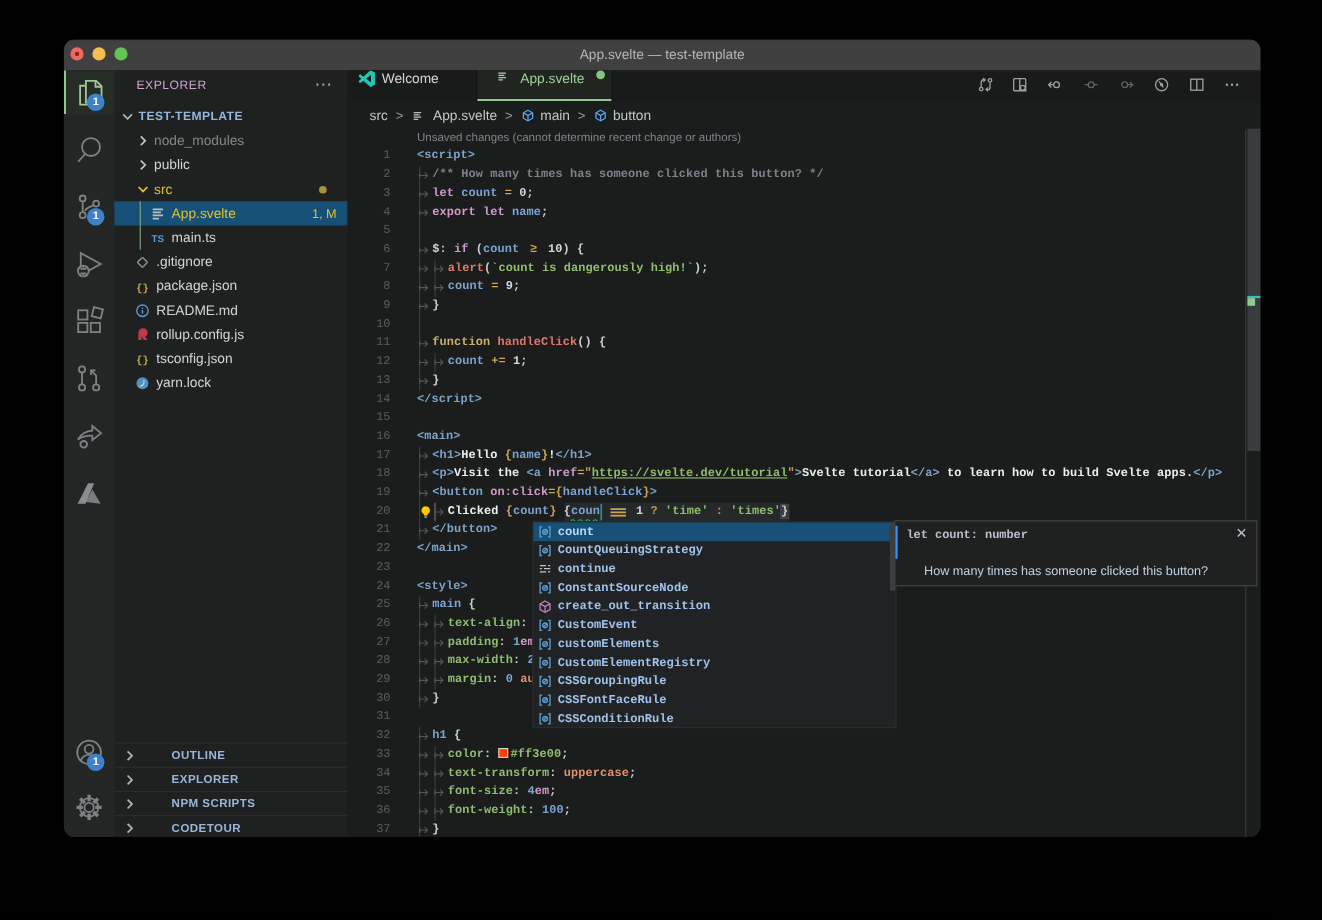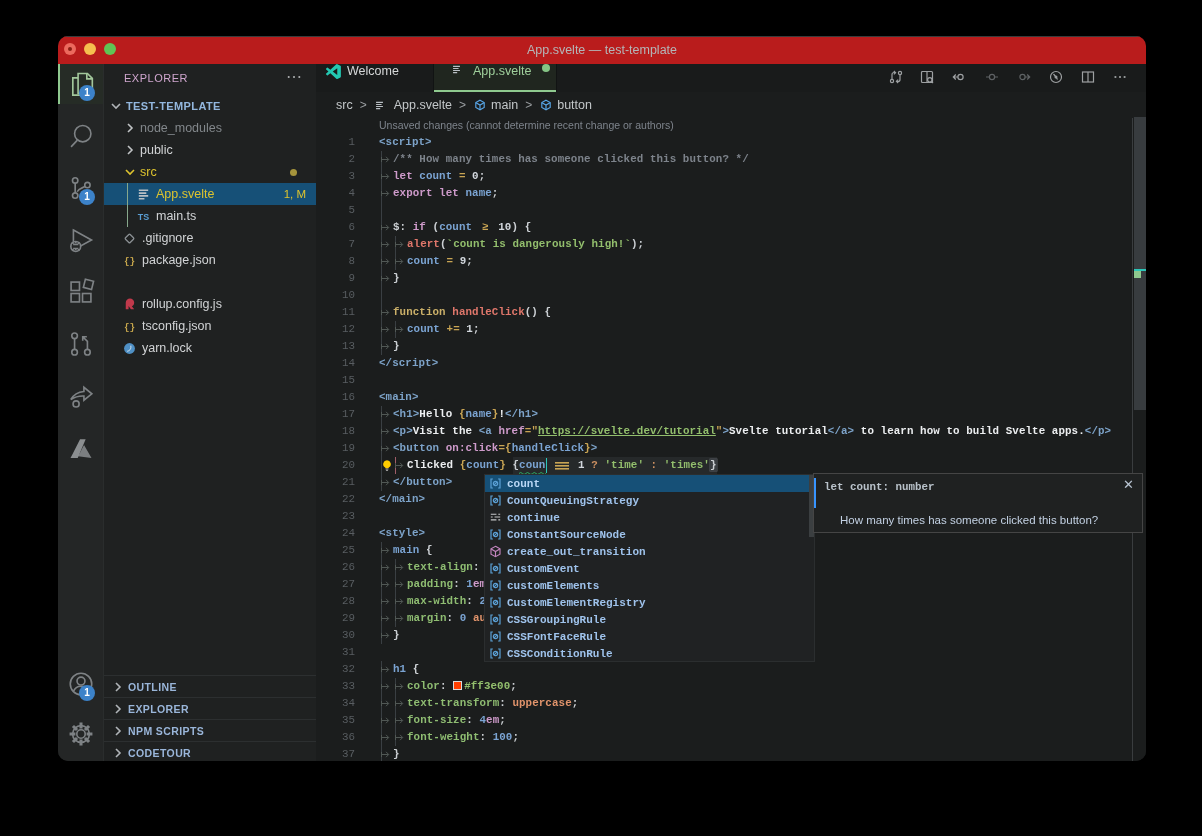--- a/index.html
+++ b/index.html
@@ -1,32 +1,32 @@
 <!DOCTYPE html>
 <html><head><meta charset="utf-8"><style>
 * { margin:0; padding:0; box-sizing:border-box; }
 html,body { width:1202px; height:836px; background:#000; overflow:hidden;
   font-family:"Liberation Sans",sans-serif; }
 #win { position:absolute; left:58px; top:36px; width:1088px; height:725px;
   background:#1b1d1d; border-radius:10px; overflow:hidden; }
-#title { position:absolute; left:0; top:0; right:0; height:28px; background:#b91c1c; box-shadow:inset 0 1px 0 #3a3c3c; }
+#title { position:absolute; left:0; top:0; right:0; height:28px; background:#404040; box-shadow:inset 0 1px 0 #3a3c3c; }
 #title .t { position:absolute; top:7px; left:0; right:0; text-align:center; font-size:12.5px; color:#b4b6b8; }
 .tl { position:absolute; top:6.5px; width:12px; height:12px; border-radius:50%; }
 #abar { position:absolute; left:0; top:28px; bottom:0; width:45px; background:#242626; }
 .ab { position:absolute; left:0; width:45px; height:40px; }
 .ab svg { position:absolute; left:8.5px; top:6px; width:28px; height:28px; }
 .abact { background:#262c26; box-shadow:inset 2px 0 0 #8fc98f; }
 .badge { position:absolute; left:21px; top:21px; width:16px; height:16px; border-radius:50%; background:#3c82c9;
   color:#fff; font-size:10px; font-style:normal; text-align:center; line-height:16px; font-weight:bold; }
 #sbar { position:absolute; left:45px; top:28px; bottom:0; width:213px; background:#1f2121; border-left:1px solid #2a2d2d; }
 #sbar .hdr { position:absolute; top:0; left:0; right:0; height:31px; }
 #sbar .hdr .x { position:absolute; left:20px; top:7.5px; font-size:11px; letter-spacing:.5px; color:#cfa6ce; }
 #sbar .hdr .m { position:absolute; right:13px; top:3px; font-size:16px; color:#a3a6a8; letter-spacing:1px; }
 .sechead,.panel { position:absolute; left:0; right:0; height:22px; display:flex; align-items:center; }
-.panel { border-top:1px solid #2c2f30; }
+.panel { border-top:1px solid #2c2f30;gap:28px; }
 .sechead .ch, .panel .ch { width:16px; height:16px; margin-left:4px; color:#b0b4b8; flex:none; }
 .panel .ch { margin-left:6px; }
 .secl { font-size:10.5px; font-weight:bold; color:#9ab6da; letter-spacing:.4px; margin-left:2px; }
 .trow { position:absolute; left:0; right:0; height:22px; display:flex; align-items:center; font-size:12.5px; color:#d2d4d6; }
 .trow .ch { width:16px; height:16px; color:#c0c3c5; flex:none; }
 .trow .ch.yel { color:#ddc32e; }
 .fi { width:15px; height:15px; flex:none; margin-right:5px; }
 .trow .ch + .lab { margin-left:2px; }
 .sel { background:#165077; }
 .lab.dim { color:#82878b; }
@@ -255,20 +255,28 @@
         </svg>
         <span class="lab ">.gitignore</span>
       </div>
 <div class="trow" style="top:185px">
         <span style="width:18px;flex:none"></span>
         <svg class="fi" viewBox="0 0 16 16">
           <text x="8" y="12" font-size="10" font-weight="bold" fill="#c8a74c" text-anchor="middle" font-family="Liberation Mono">{}</text>
         </svg>
         <span class="lab ">package.json</span>
       </div>
+<div class="trow" style="top:207px">
+        <span style="width:18px;flex:none"></span>
+        <svg class="fi" viewBox="0 0 16 16">
+          <circle cx="8" cy="8" r="5.6" fill="none" stroke="#5a9fd4" stroke-width="1.3"></circle>
+          <path d="M8 7.2v3.4M8 5.1v1.1" stroke="#5a9fd4" stroke-width="1.4"></path>
+        </svg>
+        <span class="lab ">README.md</span>
+      </div>
 <div class="trow" style="top:229px">
         <span style="width:18px;flex:none"></span>
         <svg class="fi" viewBox="0 0 16 16">
           <path d="M4 13V6a4.5 4.5 0 0 1 9 0c0 2-1.2 3-2.5 3.8L13 13H9.5L7 9.5V13z" fill="#c0394b"></path>
         </svg>
         <span class="lab ">rollup.config.js</span>
       </div>
 <div class="trow" style="top:251px">
         <span style="width:18px;flex:none"></span>
         <svg class="fi" viewBox="0 0 16 16">

